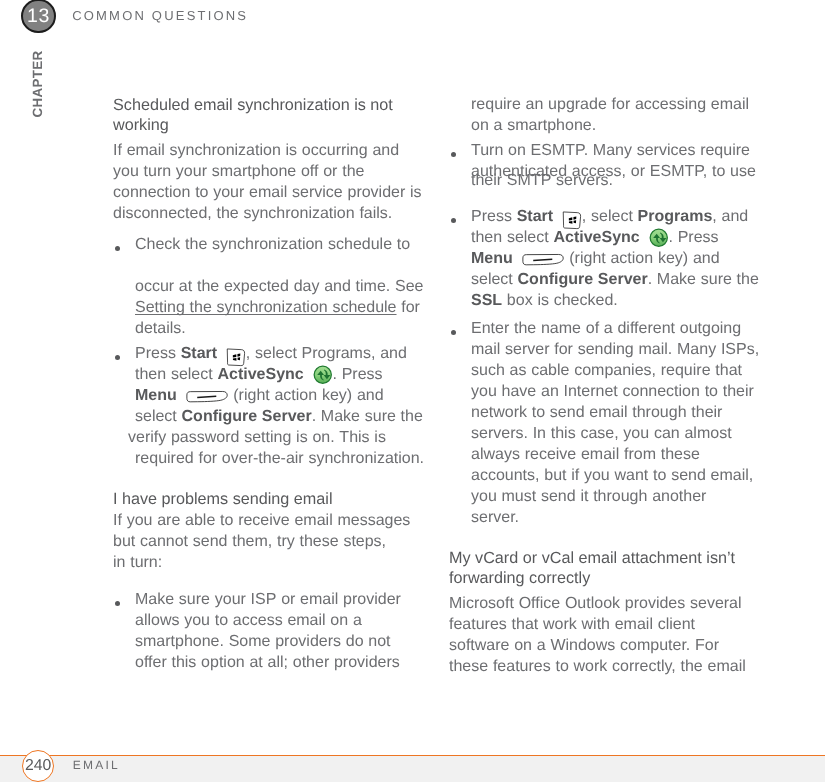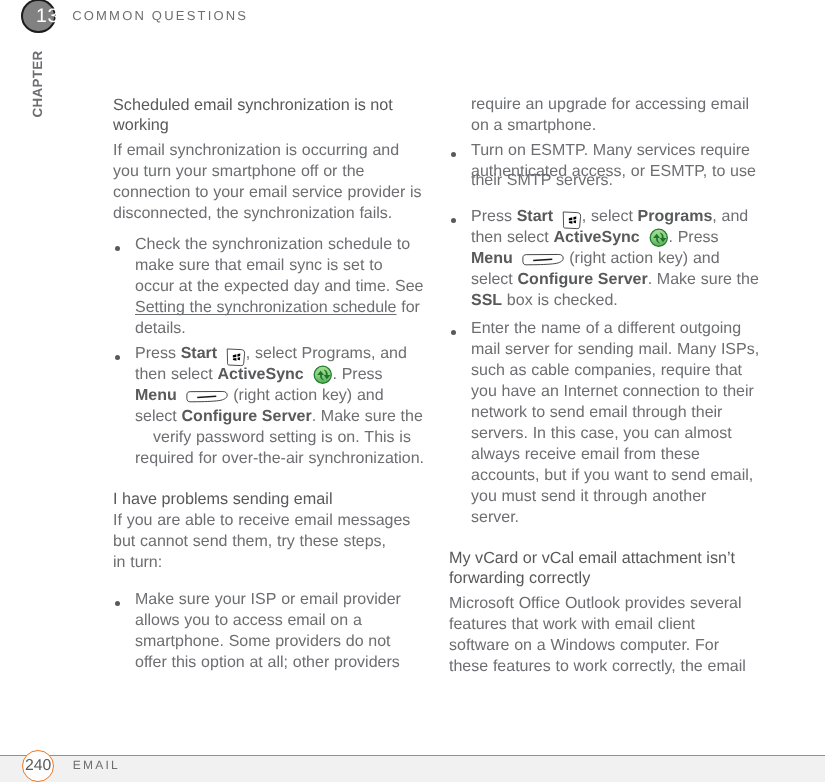--- a/index.html
+++ b/index.html
@@ -1,21 +1,21 @@
 <!DOCTYPE html>
 <html><head>
 <meta charset="utf-8">
 <style>
   html,body{margin:0;padding:0;background:#fff;}
   body{width:825px;height:782px;font-family:"Liberation Sans",sans-serif;overflow:hidden;-webkit-font-smoothing:antialiased;text-rendering:geometricPrecision;}
   .page{position:relative;width:825px;height:782px;background:#fff;}
 
   .run-head{position:absolute;left:72.2px;top:8.8px;font-size:13px;letter-spacing:2.2px;color:#6d6e71;white-space:nowrap;line-height:14px;}
   .chap-badge{position:absolute;left:21.2px;top:-1.3px;width:34.4px;height:34.4px;border-radius:50%;background:#818181;border:2.2px solid #1c1c1c;box-sizing:border-box;}
-  .chap-badge span{position:absolute;left:9px;top:0;width:100%;height:100%;display:flex;align-items:center;justify-content:center;color:#fff;font-size:19.5px;line-height:1;letter-spacing:0.5px;top:1.2px;border-radius:13px;}
+  .chap-badge span{position:absolute;left:0;top:0;width:100%;height:100%;display:flex;align-items:center;justify-content:center;color:#fff;font-size:19.5px;line-height:1;letter-spacing:0.5px;top:1.2px;border-radius:13px;}
   .chap-word{position:absolute;left:2.8px;top:49.0px;width:70px;height:70px;}
   .chap-word span{position:absolute;left:-23px;top:27px;width:116px;height:16px;line-height:16px;transform:rotate(-90deg);text-align:center;font-size:13.4px;font-weight:bold;letter-spacing:0.35px;color:#6d6e71;}
 
   .ln{position:absolute;white-space:nowrap;}
   .tx{font-size:16px;color:#6d6e71;line-height:16.4px;word-spacing:0.3px;}
   .hd{font-size:16.2px;font-weight:normal;color:#58595b;line-height:16.2px;}
   .bul{position:absolute;width:5.1px;height:5.1px;border-radius:50%;background:#58595b;font-size:0;}
   b{color:#58595b;font-weight:bold;}
   .u{text-decoration:underline;text-underline-offset:2.2px;text-decoration-thickness:1px;text-decoration-skip-ink:none;}
 
@@ -45,21 +45,20 @@
       <span>CHAPTER</span>
     </div>
 <div class="ln hd" style="left:113.0px;top:97.0px">Scheduled&nbsp;email&nbsp;synchronization&nbsp;is&nbsp;not</div>
 <div class="ln hd" style="left:113.0px;top:117.4px">working</div>
 <div class="ln tx" style="left:113.0px;top:143.0px">If&nbsp;email&nbsp;synchronization&nbsp;is&nbsp;occurring&nbsp;and</div>
 <div class="ln tx" style="left:113.0px;top:164.0px">you&nbsp;turn&nbsp;your&nbsp;smartphone&nbsp;off&nbsp;or&nbsp;the</div>
 <div class="ln tx" style="left:113.0px;top:185.0px">connection&nbsp;to&nbsp;your&nbsp;email&nbsp;service&nbsp;provider&nbsp;is</div>
 <div class="ln tx" style="left:113.0px;top:206.0px">disconnected,&nbsp;the&nbsp;synchronization&nbsp;fails.</div>
 <div class="bul" style="left:114.7px;top:246.1px"></div>
 <div class="ln tx" style="left:135.0px;top:237.2px"><span>Check&nbsp;the&nbsp;synchronization&nbsp;schedule&nbsp;to</span></div>
-<div class="ln tx" style="left:135.0px;top:258.2px"><span>make&nbsp;sure&nbsp;that&nbsp;email&nbsp;sync&nbsp;is&nbsp;set&nbsp;to</span></div>
 <div class="ln tx" style="left:135.0px;top:279.2px"><span>occur&nbsp;at&nbsp;the&nbsp;expected&nbsp;day&nbsp;and&nbsp;time.&nbsp;See</span></div>
 <div class="ln tx" style="left:135.0px;top:300.2px"><span class="u">Setting&nbsp;the&nbsp;synchronization&nbsp;schedule</span><span>&nbsp;for</span></div>
 <div class="ln tx" style="left:135.0px;top:321.2px"><span>details.</span></div>
 <div class="bul" style="left:114.7px;top:354.9px"></div>
 <div class="ln tx" style="left:135.0px;top:346.0px"><span>Press&nbsp;</span><b>Start</b><span>&nbsp;</span><span class="icw icw-start"><svg class="ico ico-start" viewBox="0 0 40 40" xmlns="http://www.w3.org/2000/svg">
           <path d="M4.8 5.4 L29.6 6.6 C33.8 6.8 36.0 9.4 35.6 13.6 L34.0 31.6 C33.6 34.8 32.0 35.8 28.6 35.6 L7.0 34.6 C5.0 34.4 4.4 33.4 4.6 31.2 Z" fill="#fff" stroke="#111" stroke-width="1.35" stroke-linejoin="round" stroke-linecap="round"></path>
           <path d="M14.2 16.6 L20.5 15.0 L20.6 19.9 L14.3 21.0 Z" fill="#000"></path>
           <path d="M22.6 14.7 L27.9 13.5 L27.6 18.3 L22.7 19.4 Z" fill="#000"></path>
           <path d="M14.4 22.6 L20.7 21.8 L20.8 26.9 L14.5 25.5 Z" fill="#000"></path>
           <path d="M22.8 21.3 L27.5 20.5 L27.2 26.1 L22.9 25.2 Z" fill="#000"></path>
@@ -74,21 +73,21 @@
           </defs>
           <circle cx="20" cy="20" r="17.6" fill="url(#agr)" stroke="#207a30" stroke-width="2.6"></circle>
           <path d="M21.6 31.8 C16.0 29.8 14.0 25.6 14.6 20.6 L8.6 20.6 L15.8 12.0 L22.6 20.6 L18.2 20.6 C17.8 25.0 18.8 28.6 22.0 30.2 Z" fill="#1e7331"></path>
           <path d="M23.0 9.2 C28.6 11.2 30.6 15.6 30.0 20.6 L35.8 20.6 L28.6 29.2 L21.8 20.6 L26.2 20.6 C26.6 16.2 25.6 12.6 22.4 11.0 Z" fill="#1e7331"></path>
         </svg></span><span>.&nbsp;Press</span></div>
 <div class="ln tx" style="left:135.0px;top:388.0px"><b>Menu</b><span>&nbsp;</span><span class="icw icw-menu"><svg class="ico ico-menu" viewBox="0 0 86 26" xmlns="http://www.w3.org/2000/svg">
           <path d="M9.0 2.8 L75.0 2.4 C81.2 2.4 84.4 5.6 84.4 10.0 C84.4 14.4 80.2 18.4 71.2 20.4 C62.0 22.4 42.0 23.2 24.0 23.4 L8.6 23.6 C4.2 23.6 1.8 21.2 1.8 16.4 L1.8 9.6 C1.8 5.0 4.4 2.8 9.0 2.8 Z" fill="#fff" stroke="#1e1e1e" stroke-width="1.7" stroke-linejoin="round"></path>
           <path d="M23.0 14.6 L62.0 12.1" stroke="#1a1a1a" stroke-width="3.1" stroke-linecap="butt"></path>
         </svg></span><span>&nbsp;(right&nbsp;action&nbsp;key)&nbsp;and</span></div>
 <div class="ln tx" style="left:135.0px;top:409.0px"><span>select&nbsp;</span><b>Configure&nbsp;Server</b><span>.&nbsp;Make&nbsp;sure&nbsp;the</span></div>
-<div class="ln tx" style="left:153px;top:430.0px"><span>verify&nbsp;password&nbsp;setting&nbsp;is&nbsp;on.&nbsp;This&nbsp;is</span></div>
+<div class="ln tx" style="left:128px;top:430.0px"><span>verify&nbsp;password&nbsp;setting&nbsp;is&nbsp;on.&nbsp;This&nbsp;is</span></div>
 <div class="ln tx" style="left:135.0px;top:451.0px"><span>required&nbsp;for&nbsp;over-the-air&nbsp;synchronization.</span></div>
 <div class="ln hd" style="left:113.0px;top:491.2px">I&nbsp;have&nbsp;problems&nbsp;sending&nbsp;email</div>
 <div class="ln tx" style="left:113.0px;top:512.8px">If&nbsp;you&nbsp;are&nbsp;able&nbsp;to&nbsp;receive&nbsp;email&nbsp;messages</div>
 <div class="ln tx" style="left:113.0px;top:533.8px">but&nbsp;cannot&nbsp;send&nbsp;them,&nbsp;try&nbsp;these&nbsp;steps,</div>
 <div class="ln tx" style="left:113.0px;top:554.8px">in&nbsp;turn:</div>
 <div class="bul" style="left:114.7px;top:600.5px"></div>
 <div class="ln tx" style="left:135.0px;top:591.6px"><span>Make&nbsp;sure&nbsp;your&nbsp;ISP&nbsp;or&nbsp;email&nbsp;provider</span></div>
 <div class="ln tx" style="left:135.0px;top:612.6px"><span>allows&nbsp;you&nbsp;to&nbsp;access&nbsp;email&nbsp;on&nbsp;a</span></div>
 <div class="ln tx" style="left:135.0px;top:633.6px"><span>smartphone.&nbsp;Some&nbsp;providers&nbsp;do&nbsp;not</span></div>
 <div class="ln tx" style="left:135.0px;top:654.6px"><span>offer&nbsp;this&nbsp;option&nbsp;at&nbsp;all;&nbsp;other&nbsp;providers</span></div>

